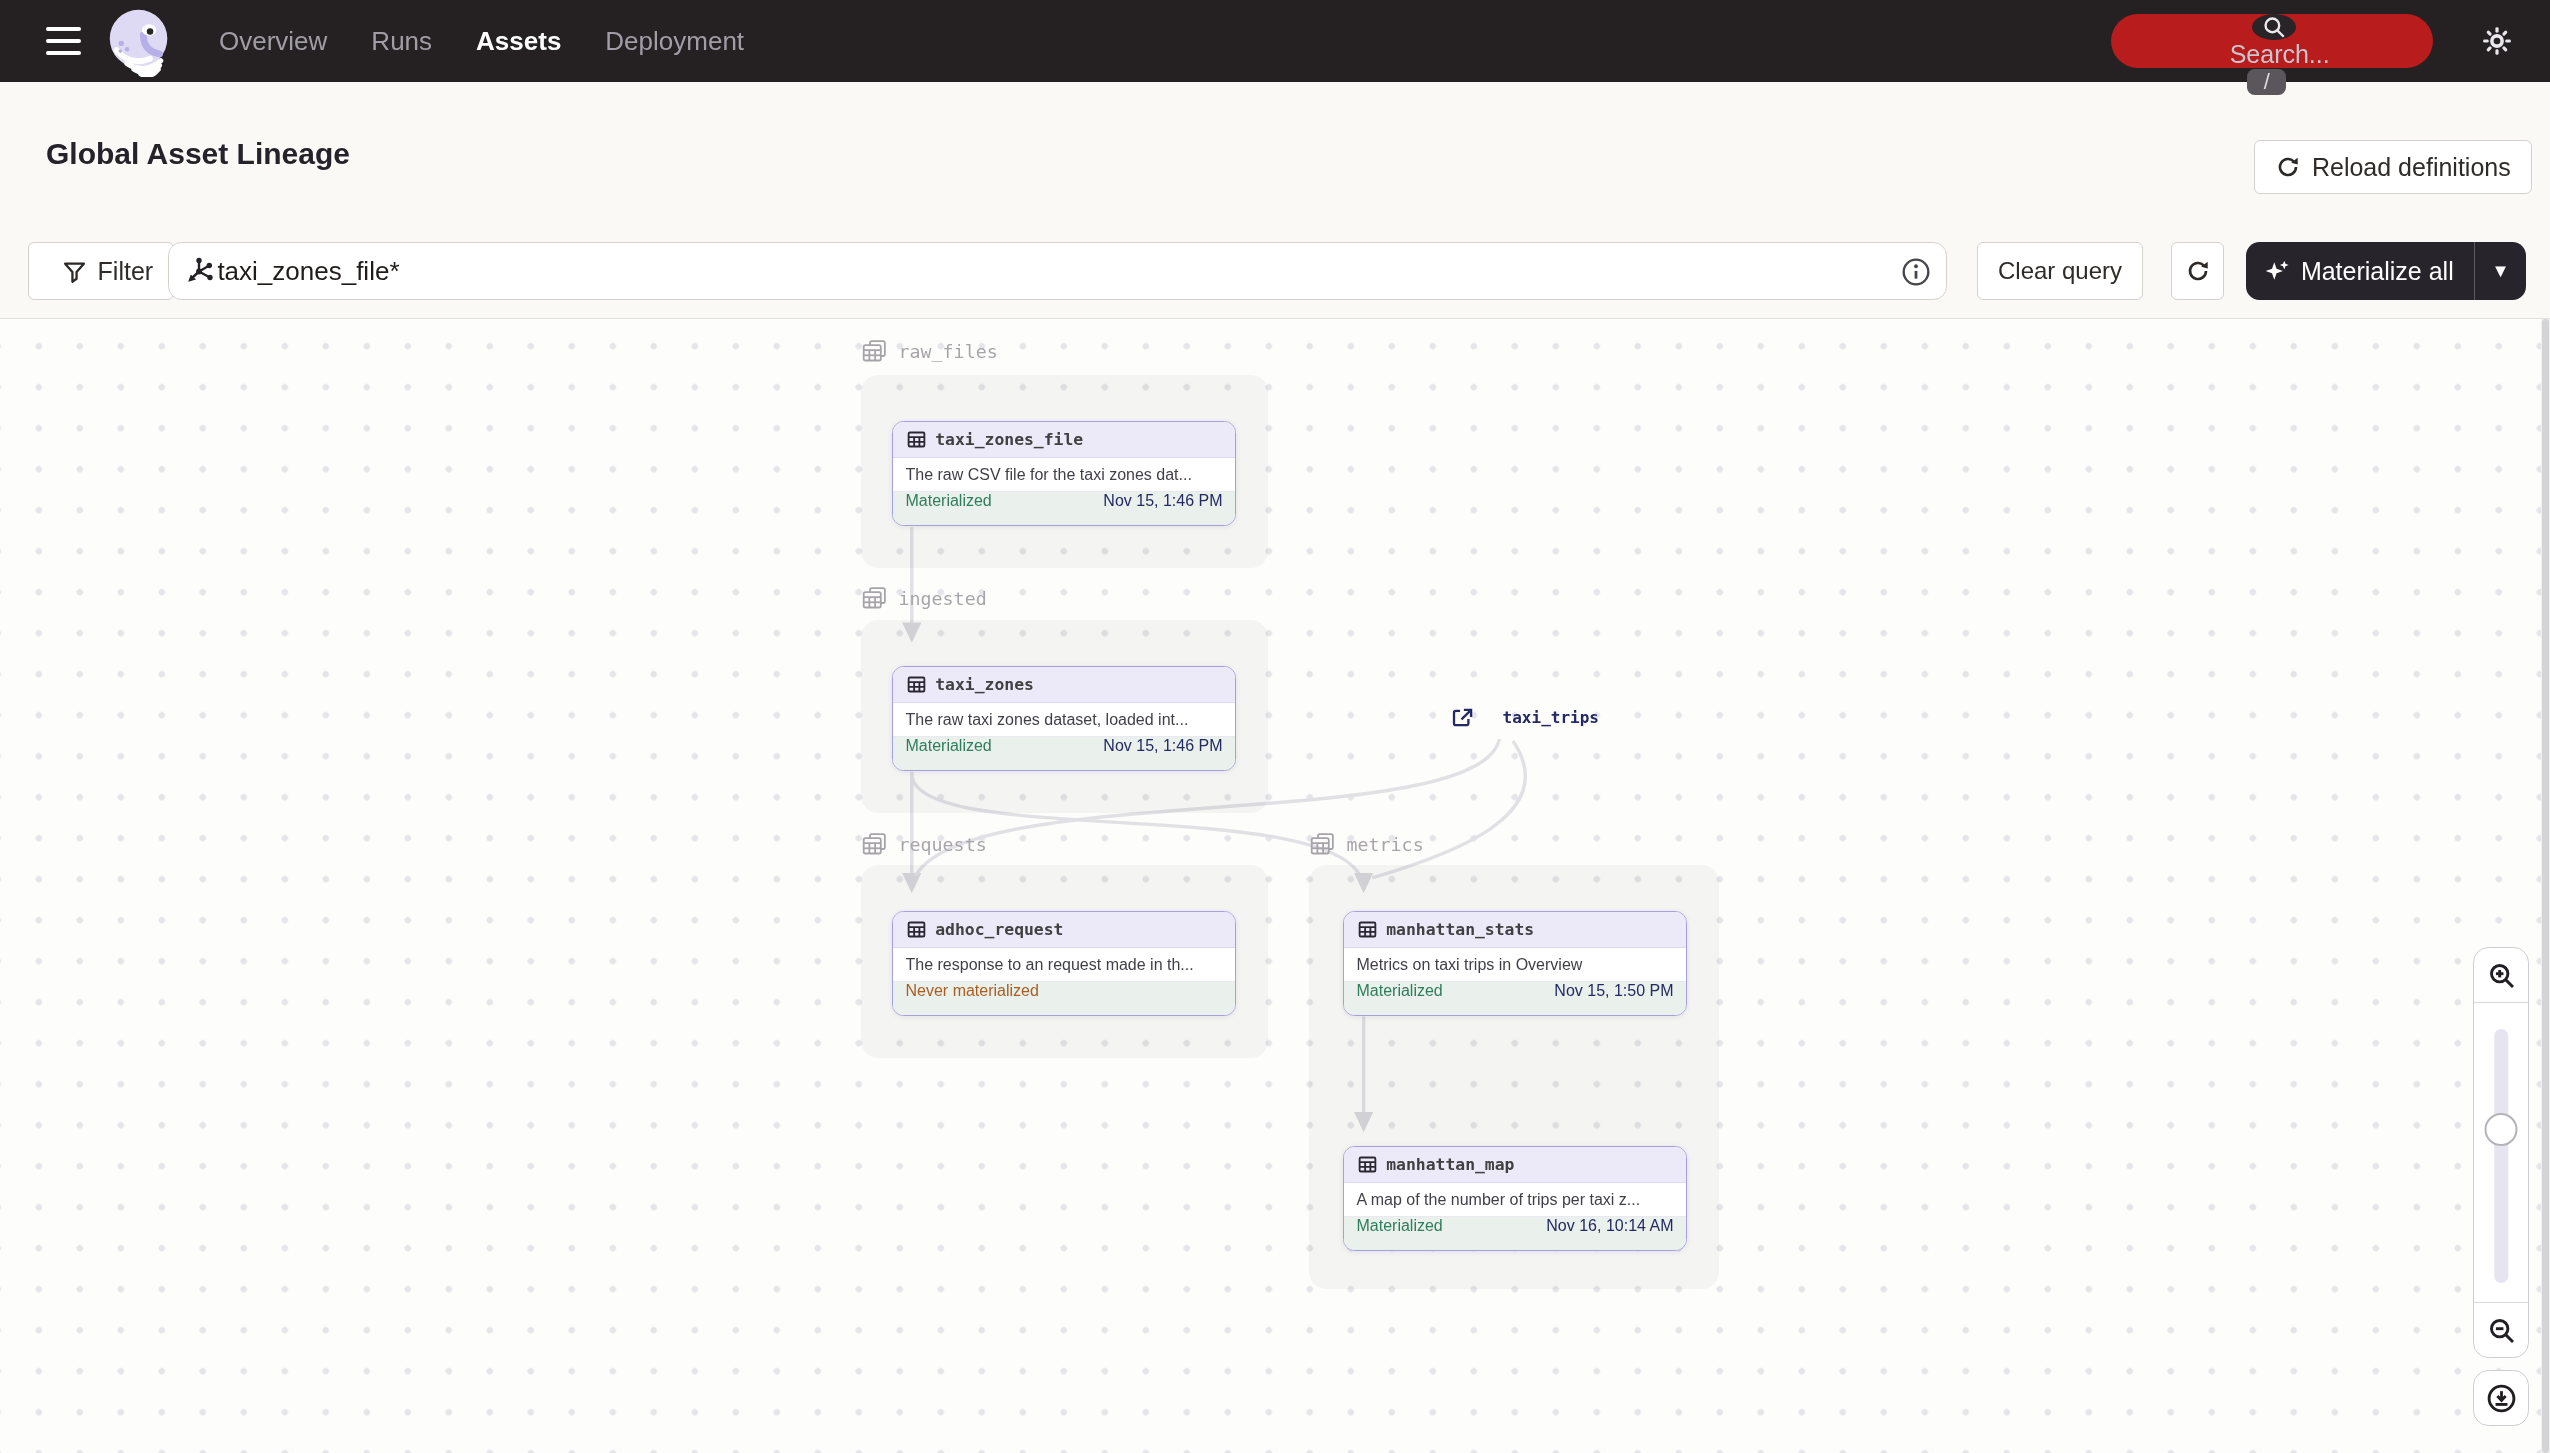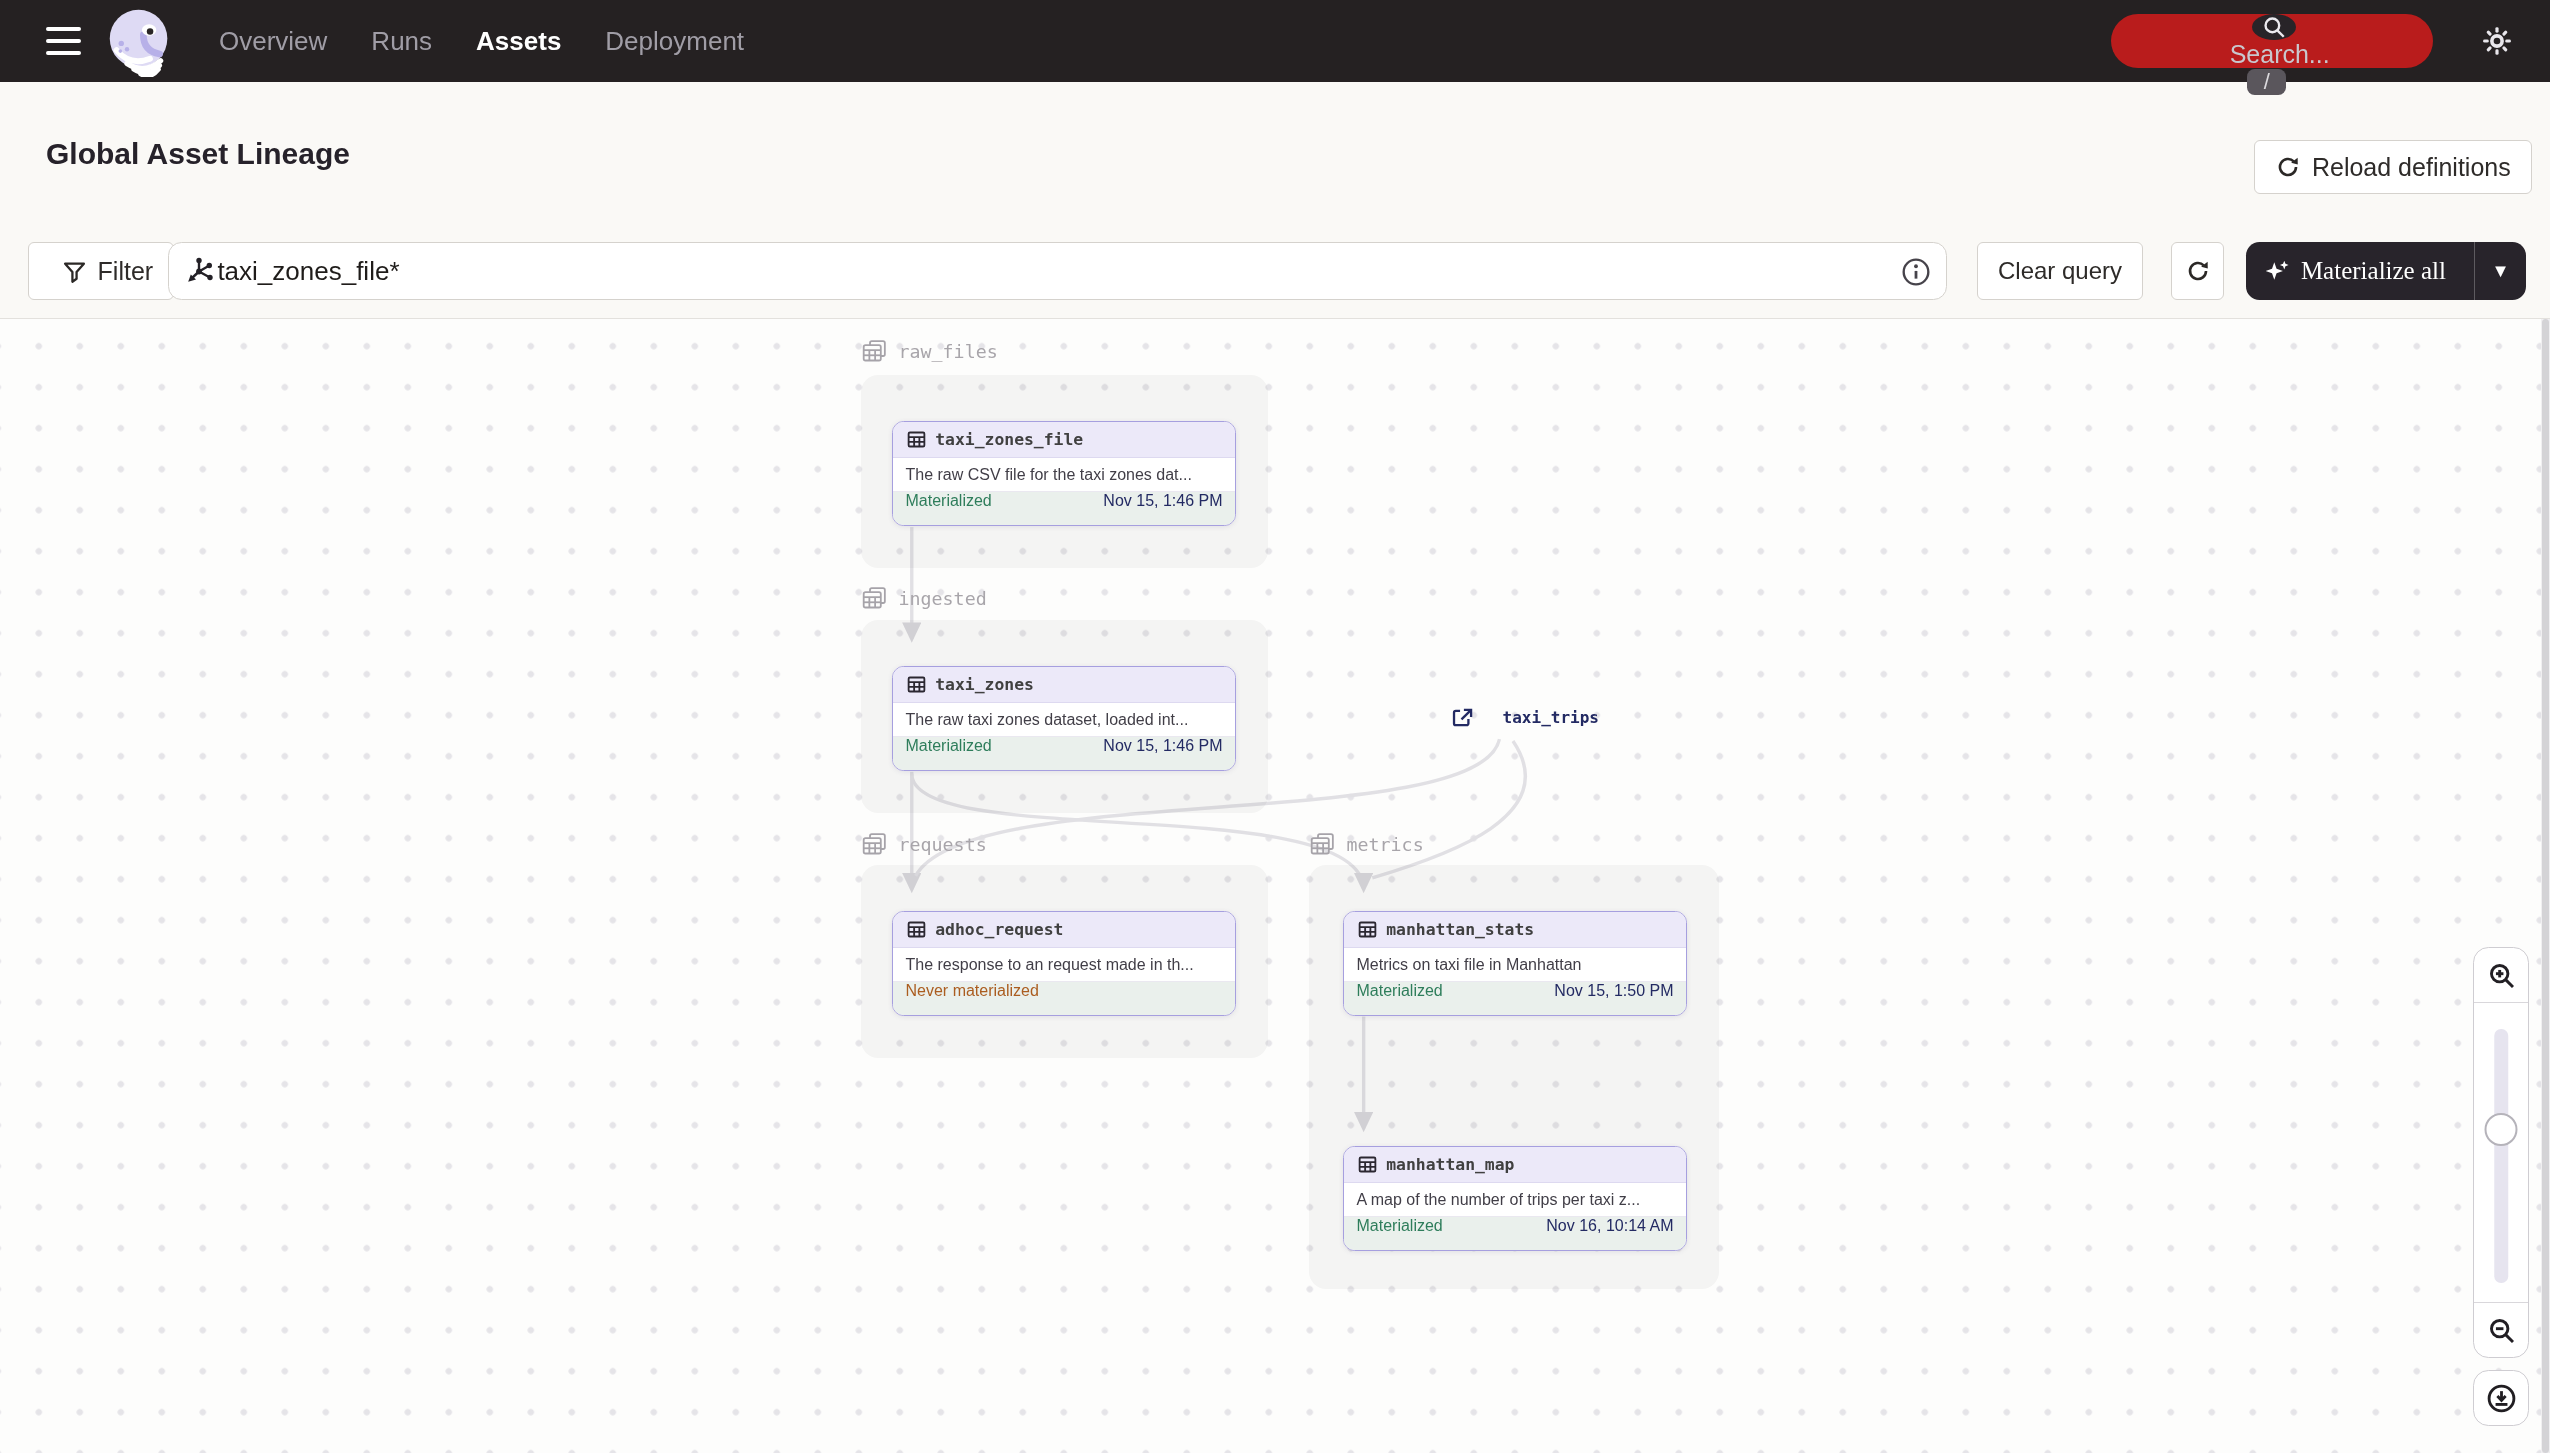--- a/index.html
+++ b/index.html
@@ -44,21 +44,21 @@
               cursor:text; }
   .query-icon { margin-left:15.4px; display:flex; }
   .query-text { margin-left:3px; font-size:26px; color:#1f1c1a; }
   .query-info { position:absolute; right:15.4px; top:13.5px; display:flex; cursor:pointer; }
   .clear-btn { position:absolute; left:1977px; top:36px; height:58px; width:166px; justify-content:center; padding:0; font-size:24px; }
   .refresh-btn { position:absolute; left:2171px; top:36px; height:58px; width:53px; justify-content:center; padding:0; }
   .mat-split { position:absolute; left:2246px; top:36px; height:58px; width:280px;
                background:#28242b; border-radius:13.5px; display:flex; overflow:hidden; }
   .mat-main { flex:1; background:none; border:none; color:#fff; font-size:25px;
               display:flex; align-items:center; gap:10.6px; padding-left:18.3px; cursor:pointer;
-              font-family:Liberation Serif, serif; }
+              font-family:Liberation Sans, sans-serif; }
   .mat-caret { width:52px; background:none; border:none; border-left:1px solid rgba(255,255,255,.25);
                color:#fff; font-size:18.3px; cursor:pointer; }
 
   
   .canvas { position:absolute; left:0; top:319px; width:2550px; height:1134px;
             background-color:#fdfdfc;
             background-image:radial-gradient(circle, #e5e4e8 2.9px, transparent 3.5px);
             background-size:41px 41px; background-position:18.3px 6.7px; }
   .edges { position:absolute; left:0; top:0; pointer-events:none; }
 
@@ -364,21 +364,21 @@
     <div class="node-head">
       <svg viewBox="0 0 24 24" width="21" height="21" fill="none" stroke="#2b2731" stroke-width="2.1">
         <rect x="3" y="4" width="18" height="16" rx="1.5"></rect>
           <line x1="3" y1="9.3" x2="21" y2="9.3"></line>
         <line x1="9.3" y1="9.3" x2="9.3" y2="20"></line>
           <line x1="15.3" y1="9.3" x2="15.3" y2="20"></line>
         <line x1="3" y1="14.8" x2="21" y2="14.8"></line>
       </svg>
       <span class="node-name">manhattan_stats</span>
     </div>
-    <div class="node-desc">Metrics on taxi file in Manhattan</div>
+    <div class="node-desc">Metrics on taxi trips in Overview</div>
     <div class="node-foot">
       <span class="st-ok">Materialized</span>
       <span class="ts">Nov 15, 1:50 PM</span>
     </div>
   </div>
 
   <div class="node" style="left:1343px;top:827px">
     <div class="node-head">
       <svg viewBox="0 0 24 24" width="21" height="21" fill="none" stroke="#2b2731" stroke-width="2.1">
         <rect x="3" y="4" width="18" height="16" rx="1.5"></rect>

